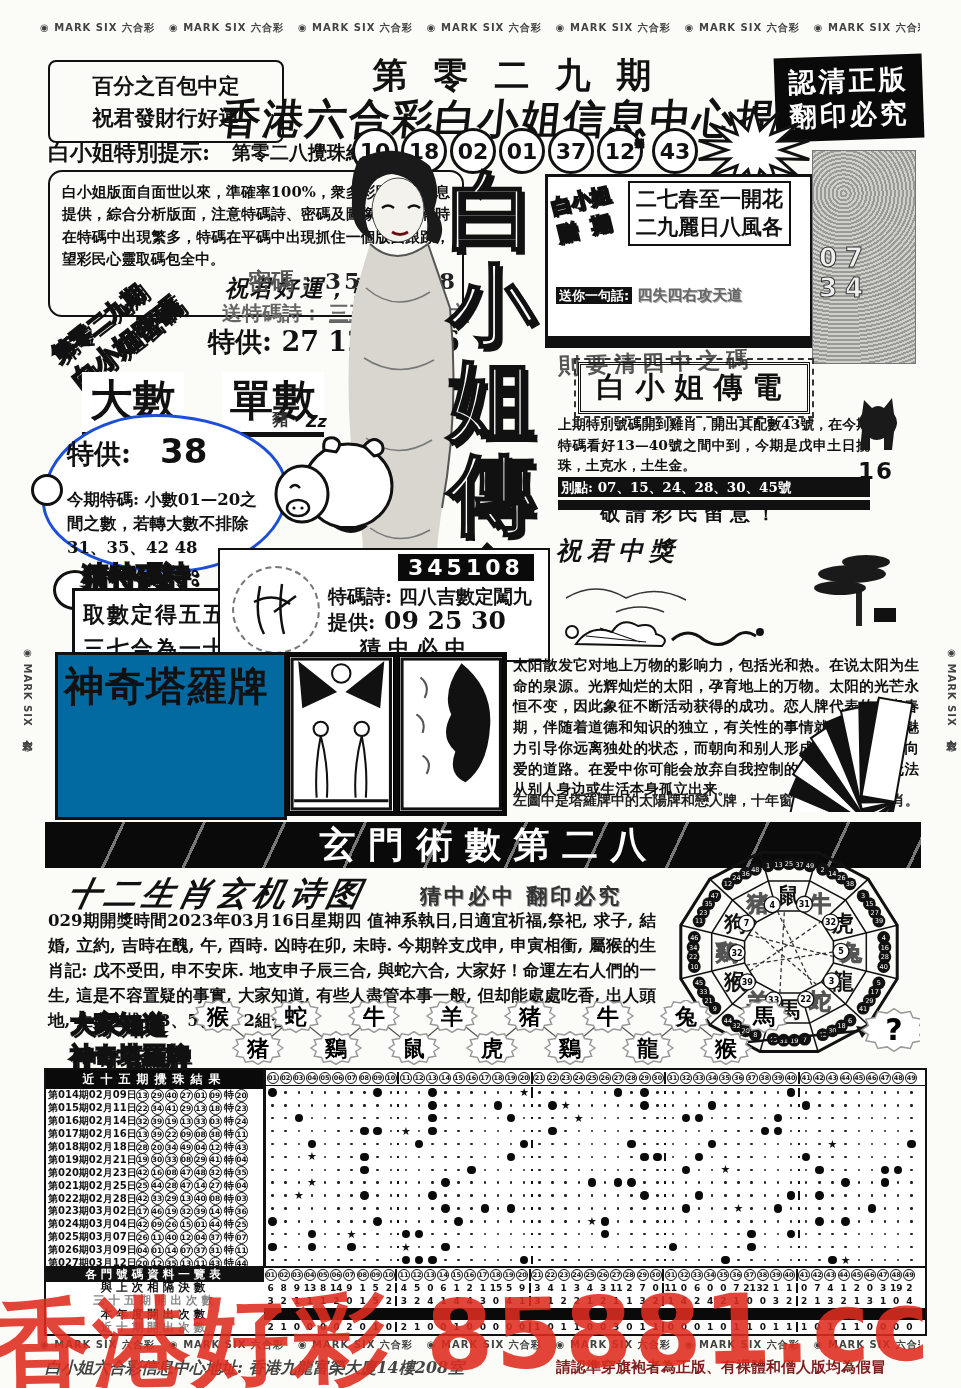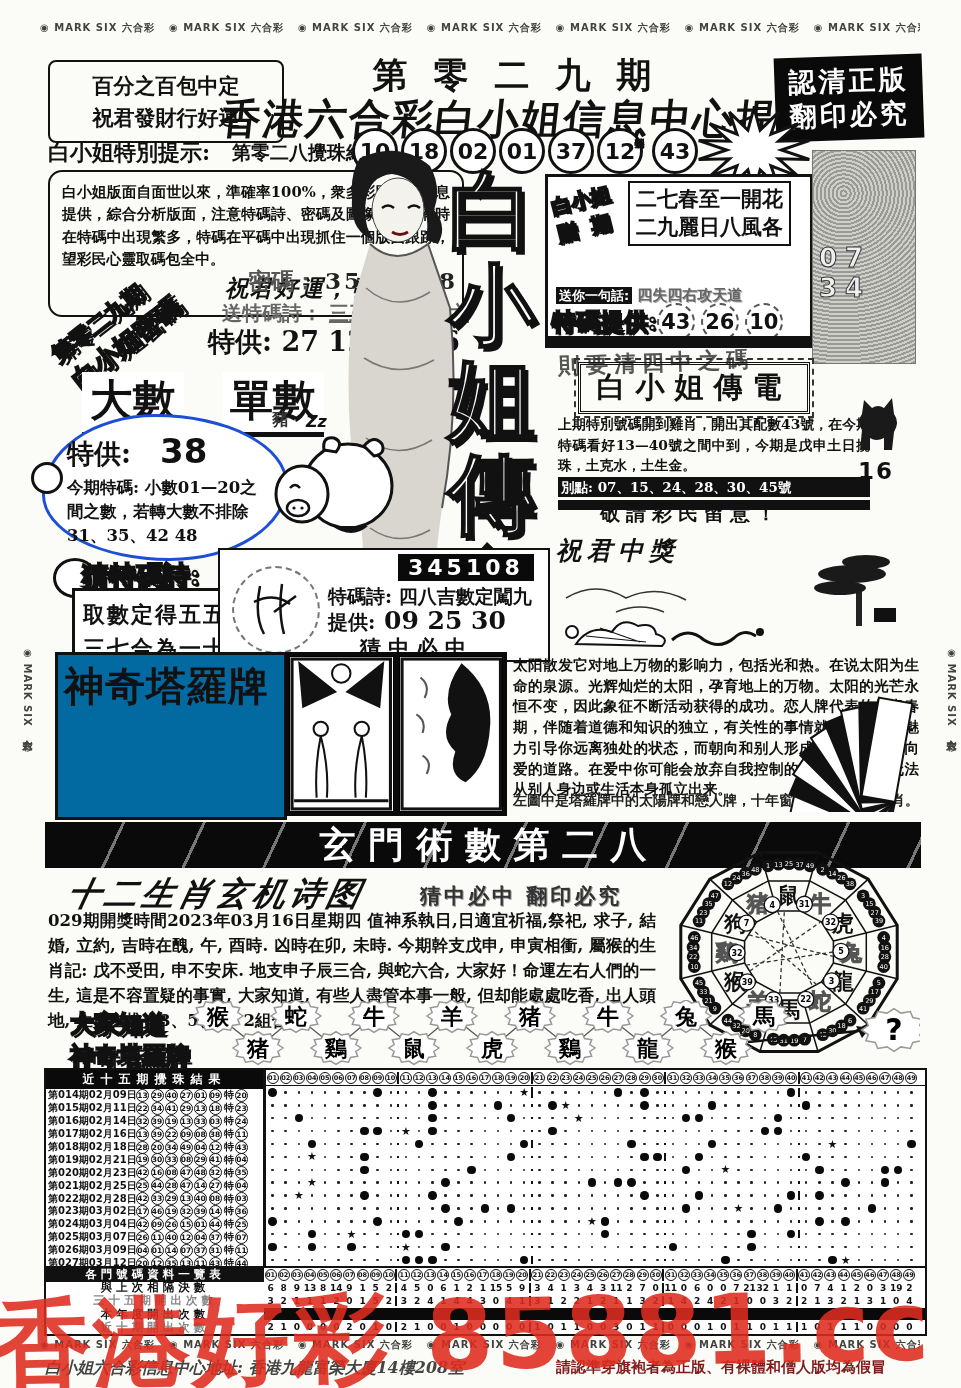--- a/index.html
+++ b/index.html
@@ -201,24 +201,20 @@
       <div style="letter-spacing:14px;">贈期</div>
     </div>
     <div class="poem-box abs" style="left:80px;top:4px;">
       <div>二七春至一開花</div>
       <div>二九麗日八風各</div>
     </div>
     <div class="abs" style="left:8px;top:108px;white-space:nowrap;">
       <span class="inv b" style="font-size:13px;padding:1px 3px;">送你一句話:</span>
       <span class="b faded" style="font-size:15px;text-shadow:1px 1px 0 #aaa;">四失四右攻天道</span>
     </div>
-    <div class="abs" style="left:4px;top:126px;white-space:nowrap;display:flex;align-items:center;">
-      <span class="outline serif b" style="font-size:24px;text-shadow:2px 2px 0 #111;">特碼提供:</span>
-      <span id="tema-balls"><span class="dashed-ball">43</span><span class="dashed-ball">26</span><span class="dashed-ball">10</span></span>
-    </div>
     <div class="abs inv" style="left:0;bottom:0;width:100%;height:9px;"></div>
   </div>
   <div class="handnote abs" style="left:558px;top:348px;letter-spacing:6px;">則要清四中之碼</div>
 
   <div class="photo abs" style="left:812px;top:150px;width:102px;height:212px;">
     <div class="pn">07 34</div>
   </div>
 
   <div class="cd-title abs" style="left:578px;top:362px;width:226px;">白小姐傳電</div>
   <div class="cd-body abs" style="left:558px;top:414px;width:312px;">
@@ -246,21 +242,21 @@
     <circle cx="16" cy="84" r="6" fill="#fff" stroke="#111" stroke-width="2"></circle>
     <path d="M116,92 q16,-14 32,0 q16,10 30,-2 q10,-10 22,-2" fill="none" stroke="#111" stroke-width="3"></path>
     <circle cx="204" cy="84" r="4" fill="#111"></circle>
   </svg>
 
   <div class="bighead abs" style="left:82px;top:372px;">大數</div>
   <div class="bighead abs" style="left:222px;top:372px;">單數</div>
   <div class="cloud abs" style="left:42px;top:414px;width:200px;">
     <span class="serif b" style="font-size:27px;">特供:</span>
     <span style="font-size:34px;font-weight:900;margin-left:24px;">38</span>
-    <div class="serif b" style="font-size:16.5px;line-height:1.45;margin-top:4px;">今期特碼: 小數01—20之間之數，若轉大數不排除31、35、42 48</div>
+    <div class="serif b" style="font-size:16.5px;line-height:1.45;margin-top:16px;">今期特碼: 小數01—20之間之數，若轉大數不排除31、35、42 48</div>
   </div>
   <div class="abs serif b" style="left:272px;top:408px;font-size:17px;color:#333;">豬</div>
   <div class="abs b" style="left:306px;top:412px;font-size:16px;font-style:italic;">Zz</div>
   <svg class="abs" style="left:268px;top:428px;" width="128" height="116" viewBox="0 0 128 116">
     <ellipse cx="80" cy="58" rx="44" ry="42" fill="#fff" stroke="#111" stroke-width="3"></ellipse>
     <ellipse cx="34" cy="66" rx="26" ry="28" fill="#fff" stroke="#111" stroke-width="3"></ellipse>
     <path d="M96,18 q10,-12 18,-2 q4,10 -8,12Z" fill="#fff" stroke="#111" stroke-width="3"></path>
     <path d="M56,22 q-2,-14 10,-12 q10,4 2,14Z" fill="#fff" stroke="#111" stroke-width="3"></path>
     <path d="M22,60 q5,-6 10,0" stroke="#111" stroke-width="2.5" fill="none"></path>
     <ellipse cx="30" cy="80" rx="11" ry="8" fill="#fff" stroke="#111" stroke-width="2.5"></ellipse>

